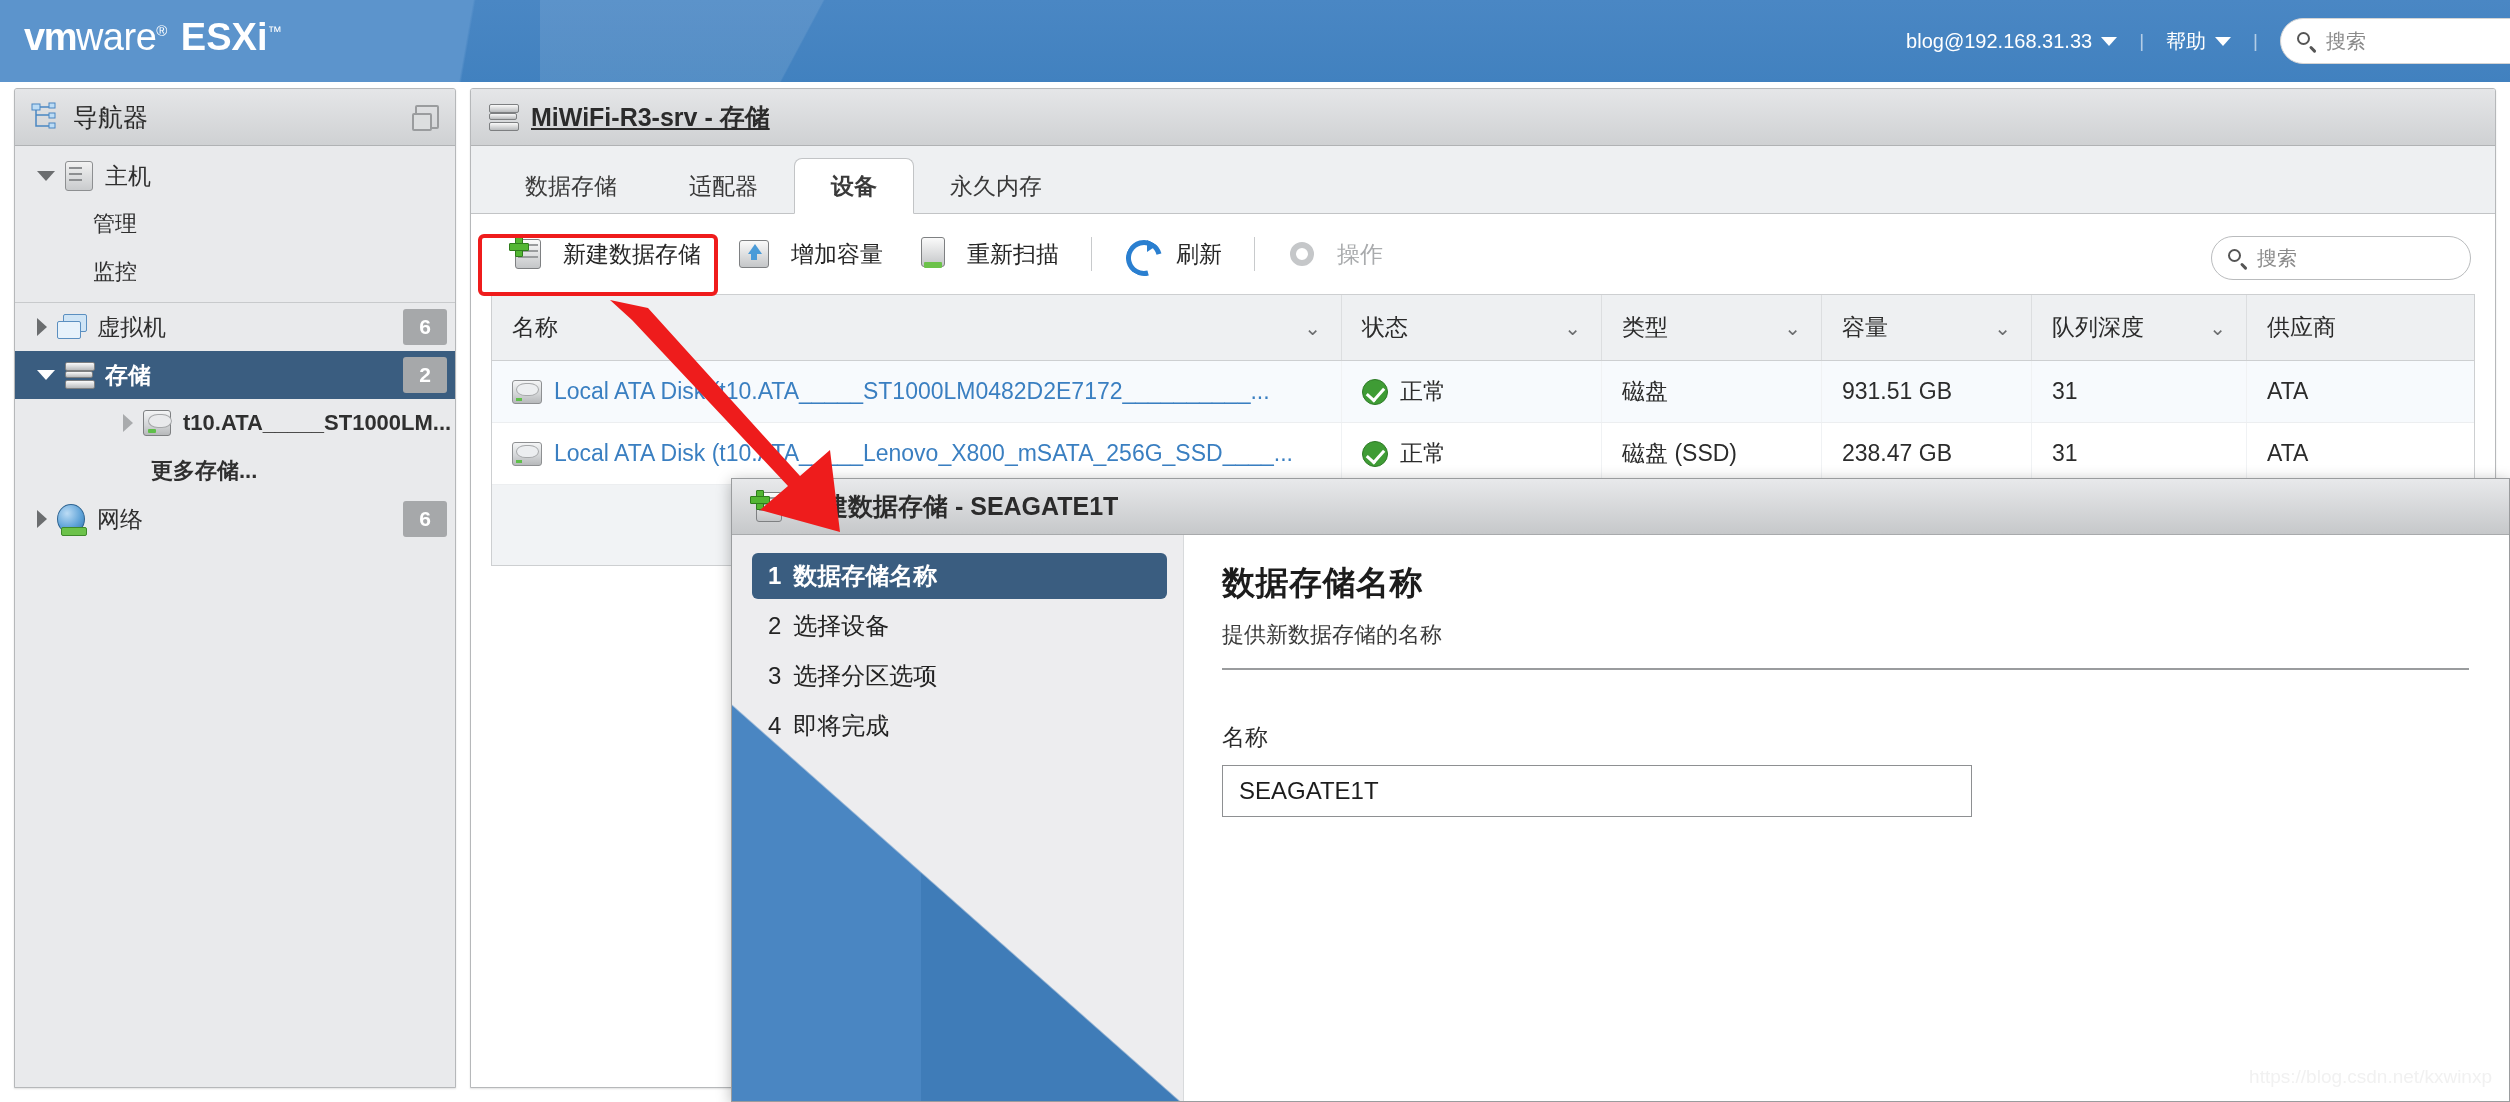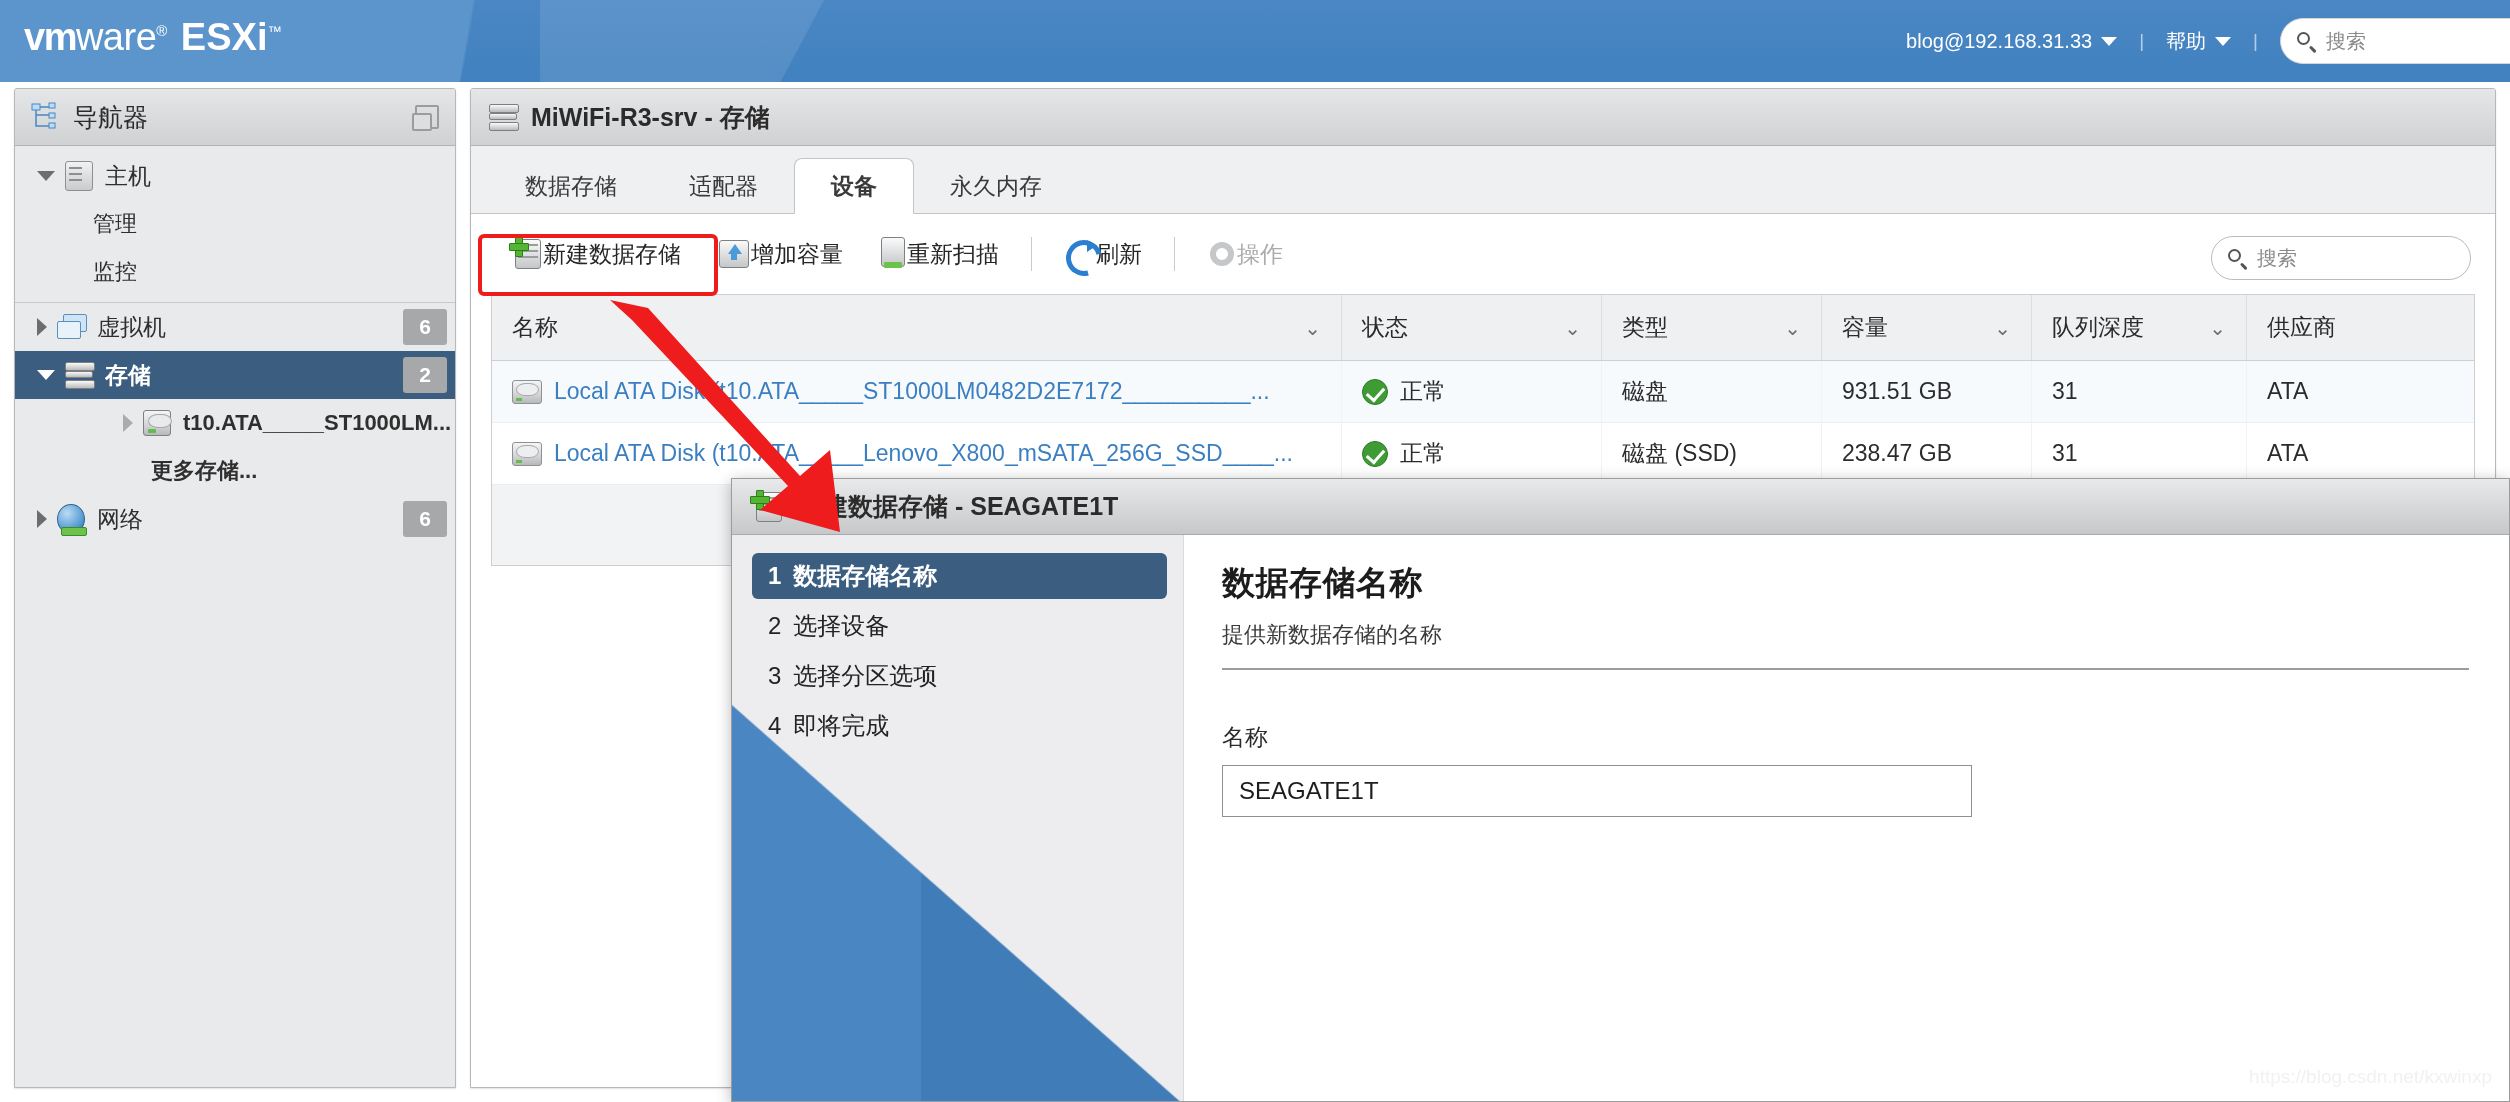--- a/index.html
+++ b/index.html
@@ -138,40 +138,40 @@
   
   .mainpanel{
     position:absolute; left:470px; top:88px; width:2026px; height:1000px;
     background:#fff; border:1px solid #b6b8ba; border-radius:3px 3px 0 0;
     box-shadow:0 1px 2px rgba(0,0,0,.12); overflow:hidden;
   }
   .mainhdr{
     height:57px; background:linear-gradient(180deg,#e5e6e8 0%, #cfd1d3 100%);
     border-bottom:1px solid #b0b2b4; display:flex; align-items:center; padding:0 18px;
   }
-  .mainhdr .t{ font-size:25px; font-weight:700; color:#2b2b2b; margin-left:14px;}
+  .mainhdr .t{ font-size:25px; font-weight:700; color:#2b2b2b; margin-left:14px;text-decoration:underline;}
   .tabbar{
     height:68px; background:#eef0f2; border-bottom:1px solid #c2c4c6;
     display:flex; align-items:flex-end; padding-left:18px; gap:0px;
   }
   .tab{
     font-size:23px; color:#3a3a3a; padding:0 36px; height:54px;
     display:flex;align-items:center; cursor:pointer; white-space:nowrap;
   }
   .tab.active{
     background:#fff; border:1px solid #c2c4c6; border-bottom:1px solid #fff;
     border-radius:8px 8px 0 0; font-weight:700; margin-bottom:-1px; height:56px;justify-content:center;
   }
 
   
   .toolbar{
     height:80px; display:flex; align-items:center; padding-left:20px; gap:0; background:#fff;
     position:relative;
   }
-  .tbtn{ display:flex; align-items:center; gap:0; font-size:23px; color:#262626; padding:0 18px; cursor:pointer; white-space:nowrap;}
+  .tbtn{ display:flex; align-items:center; gap:20px; font-size:23px; color:#262626; padding:0 18px; cursor:pointer; white-space:nowrap;}
   .tbtn.disabled{ color:#a9abad; cursor:default;}
   .tbsep{ width:1px; height:34px; background:#c8cacc; margin:0 14px;}
   .redbox{
     position:absolute; left:478px; top:234px; width:240px; height:62px;
     border:4px solid #ef1c1c; border-radius:6px; pointer-events:none; z-index:40;
   }
 
   .ic-newds{ width:34px;height:34px; position:relative;}
   .ic-newds .cyl{position:absolute;left:6px;top:2px;width:26px;height:30px;border-radius:3px;background:linear-gradient(180deg,#fbfbfb,#c4c6c8);border:1.5px solid #7e8082;}
   .ic-newds .cyl:before{content:'';position:absolute;left:2px;top:4px;width:20px;height:2px;background:#9a9c9e;box-shadow:0 6px 0 #9a9c9e,0 12px 0 #9a9c9e;}

